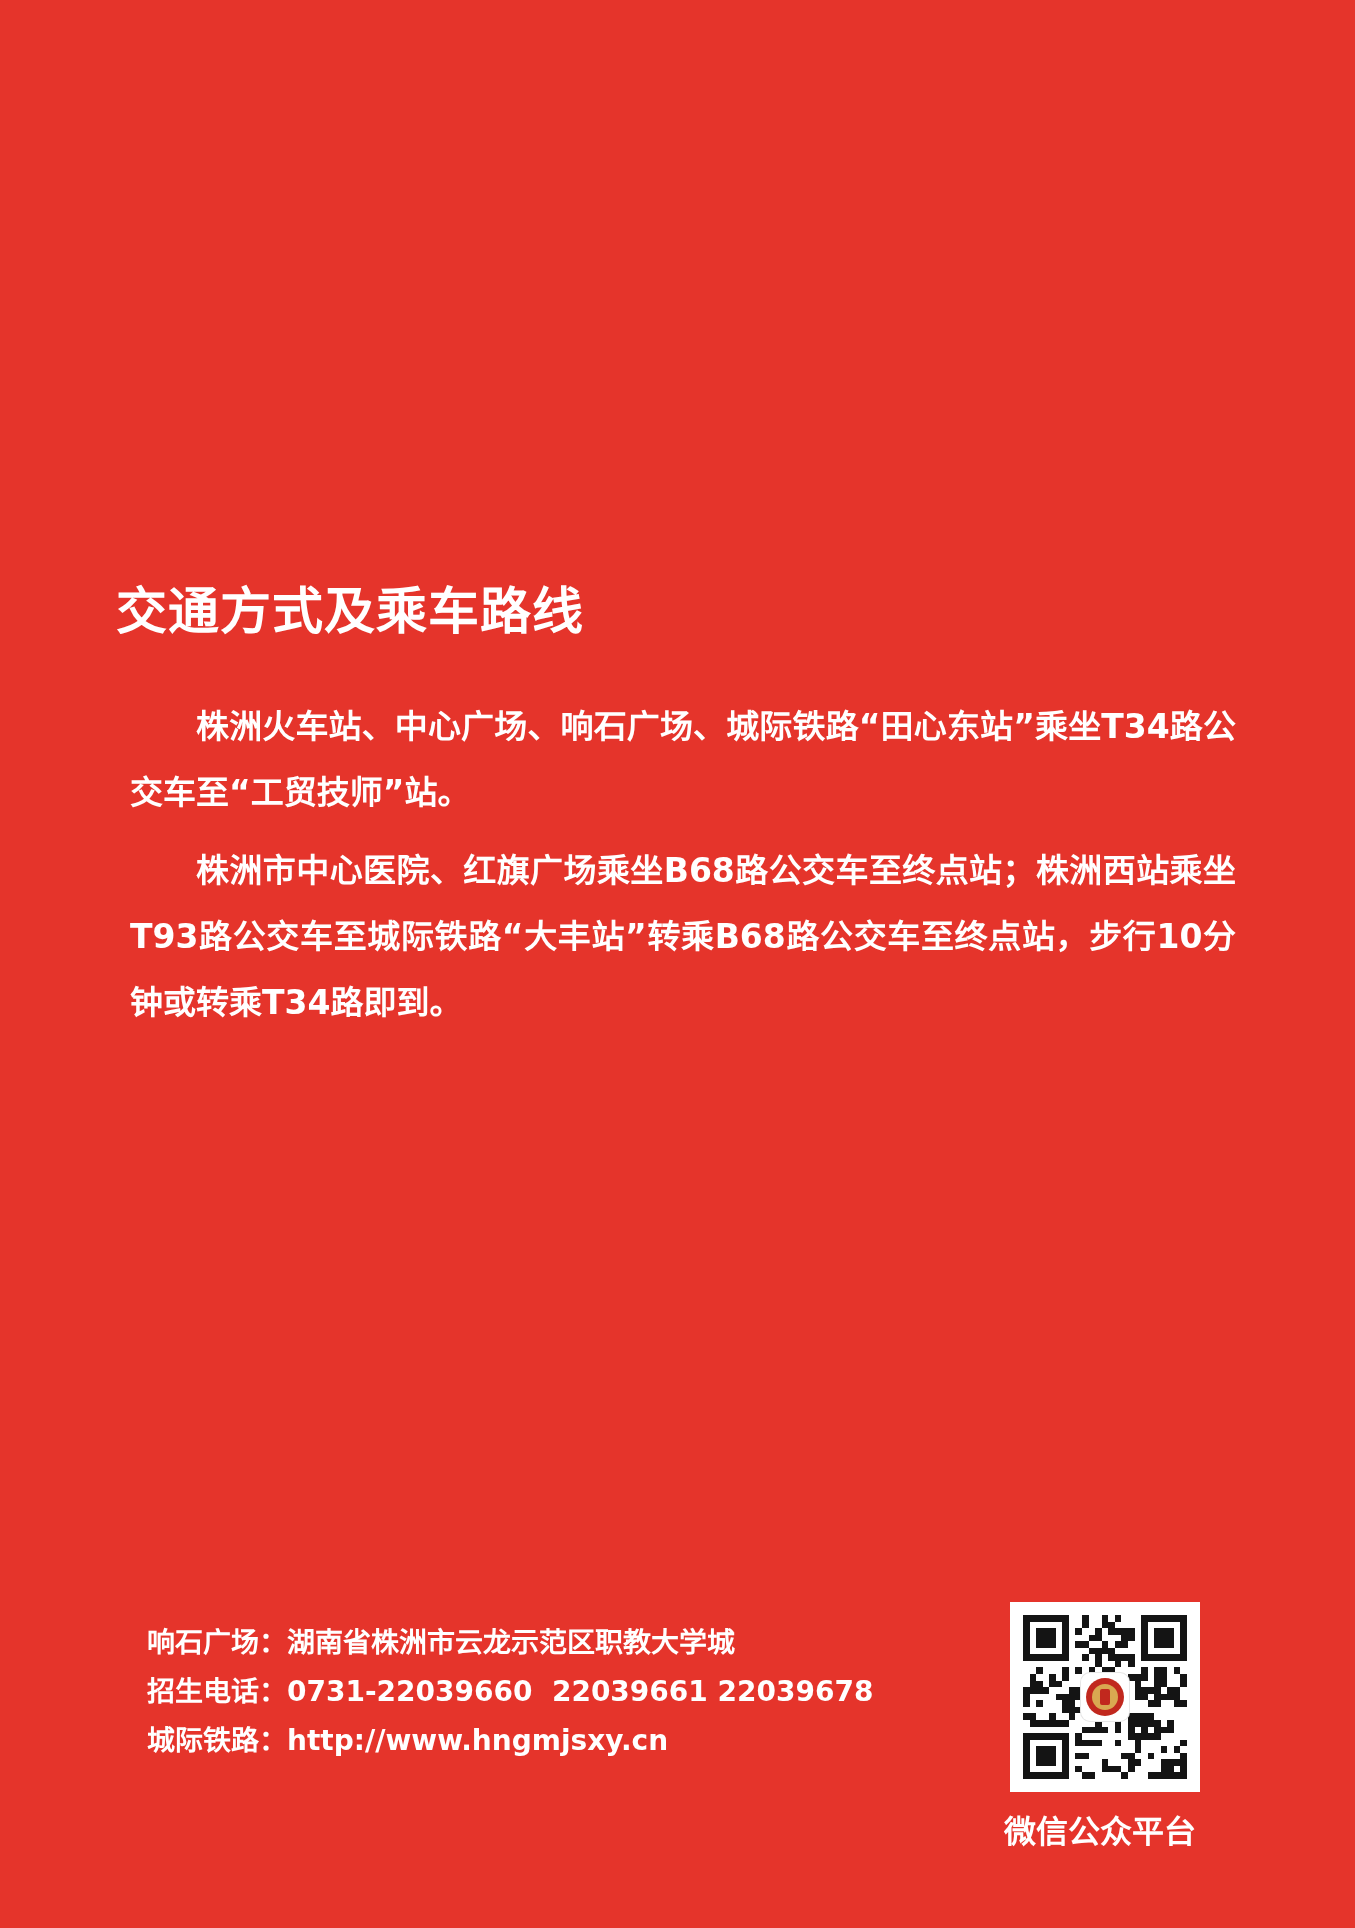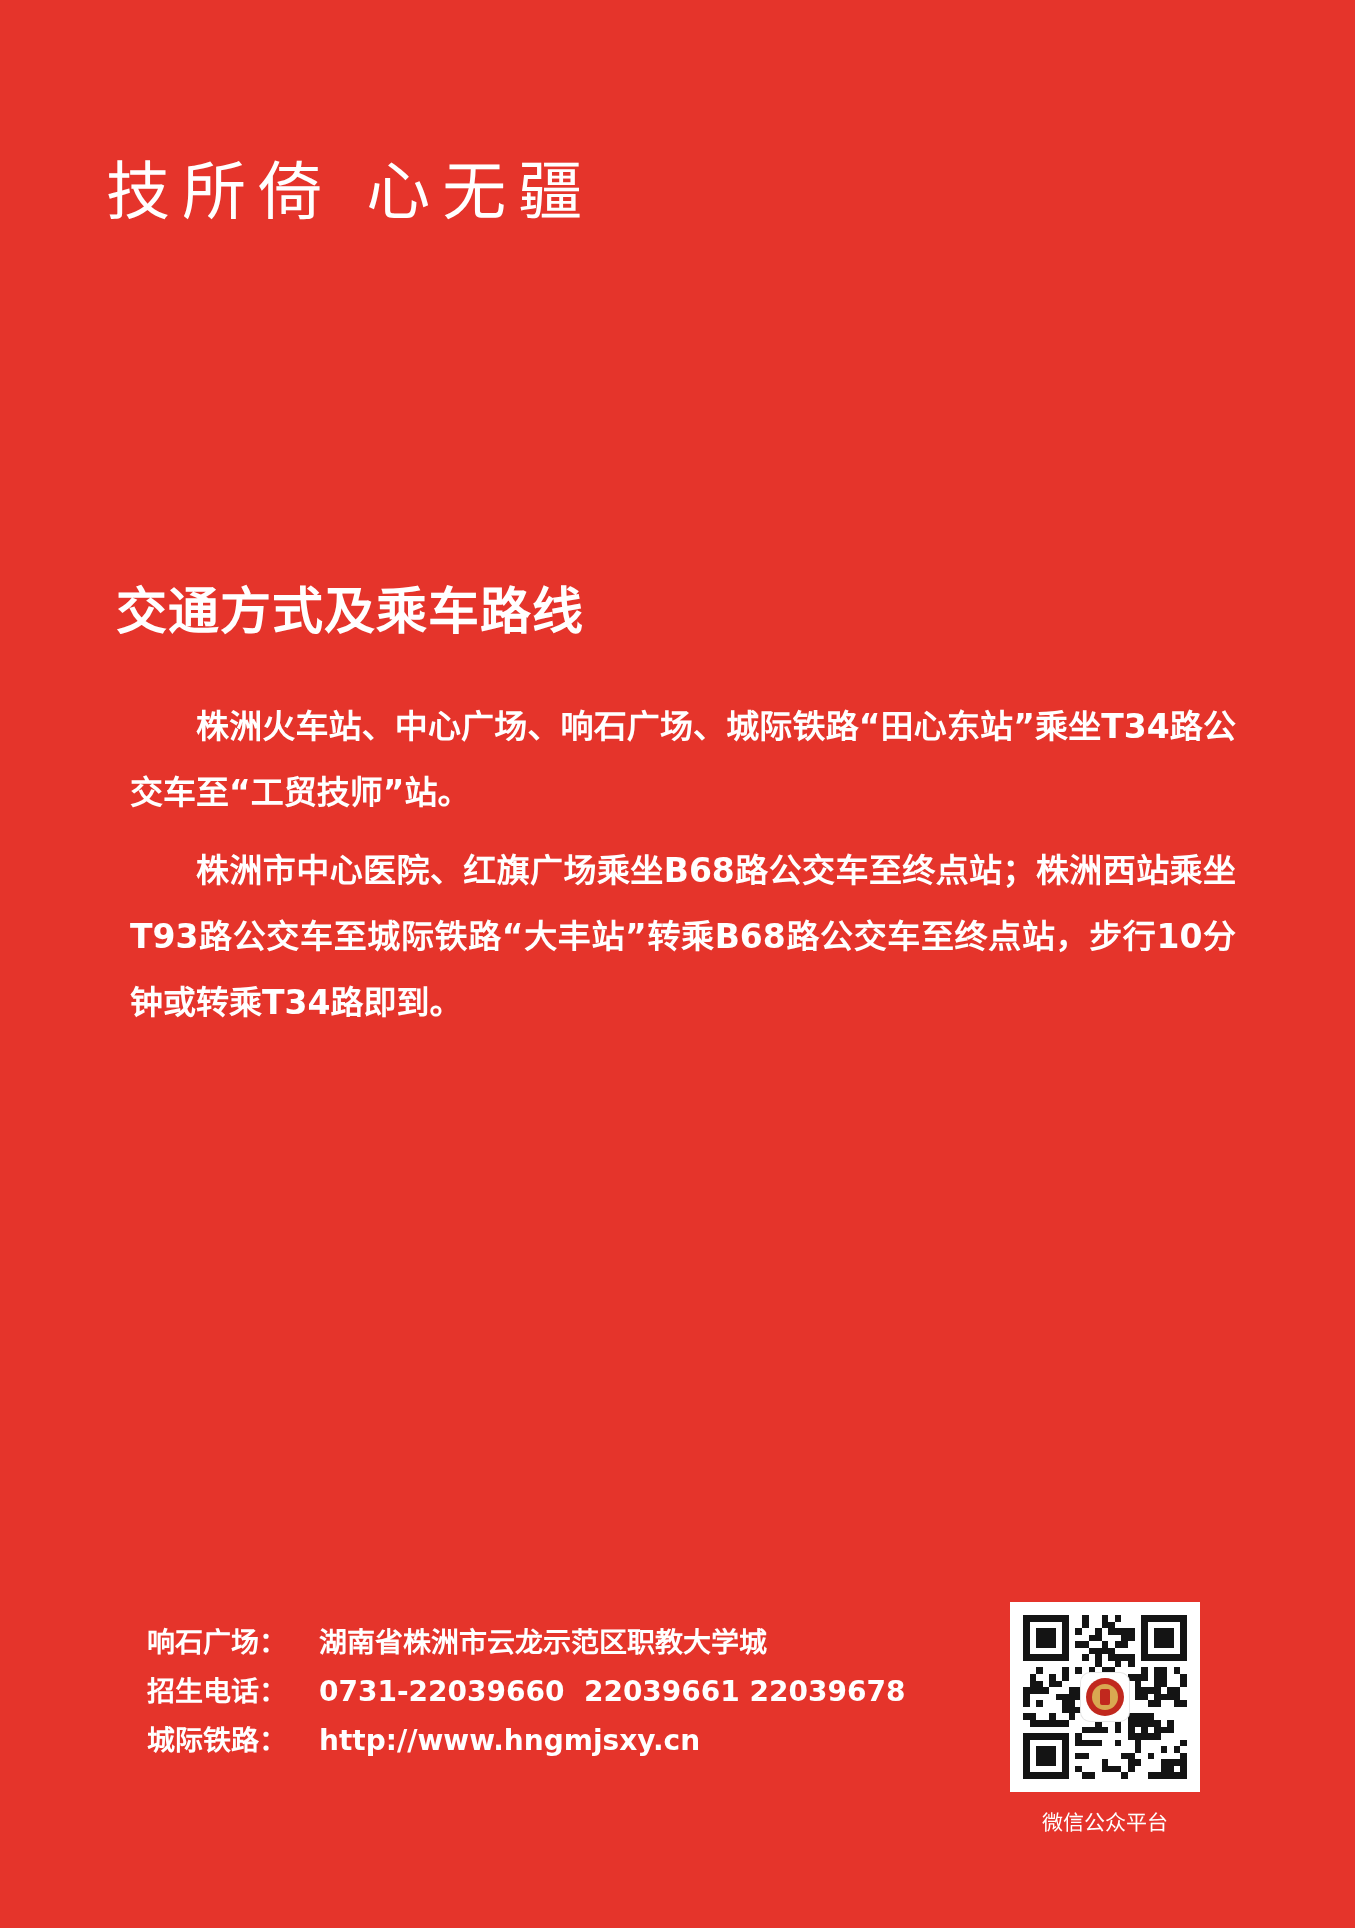--- a/index.html
+++ b/index.html
@@ -30,21 +30,21 @@
   .contact{
     position:absolute;left:147px;top:1618px;
     font-size:28px;font-weight:700;line-height:49px;
   }
   .contact-line{white-space:nowrap;}
   .contact-label{
     display:inline-block;width:4em;
     text-align:justify;text-align-last:justify;
     vertical-align:bottom;
   }
-  .contact-value{white-space:pre;margin-left:32px;}
+  .contact-value{white-space:pre;}
   .qr-box{
     position:absolute;left:1010px;top:1602px;
     width:190px;height:190px;background:#ffffff;
     display:flex;align-items:center;justify-content:center;
   }
   .qr-box svg{width:164px;height:164px;display:block;}
   .qr-logo{
     position:absolute;left:50%;top:50%;
     width:48px;height:48px;margin:-24px 0 0 -24px;
     background:#ffffff;border-radius:9px;
@@ -59,29 +59,28 @@
   .qr-logo-core{
     width:26px;height:26px;border-radius:50%;
     background:#D9A851;
     display:flex;align-items:center;justify-content:center;
   }
   .qr-logo-mark{
     width:10px;height:16px;background:#C1281E;border-radius:2px;
   }
   .qr-caption{
     position:absolute;left:1004px;top:1806px;width:202px;
-    text-align:center;font-size:21px;font-weight:400;
+    font-size:32px;font-weight:700;
   }
 </style>
 </head>
 <body>
 
 <div class="page">
 
-  <div class="slogan">技所倚 心无疆</div>
 
   <h1 class="heading">交通方式及乘车路线</h1>
 
   <div class="bodytext">
     <p>株洲火车站、中心广场、响石广场、城际铁路“田心东站”乘坐T34路公交车至“工贸技师”站。</p>
     <p>株洲市中心医院、红旗广场乘坐B68路公交车至终点站；株洲西站乘坐T93路公交车至城际铁路“大丰站”转乘B68路公交车至终点站，步行10分钟或转乘T34路即到。</p>
   </div>
 
   <div class="contact">
     <div class="contact-line">

